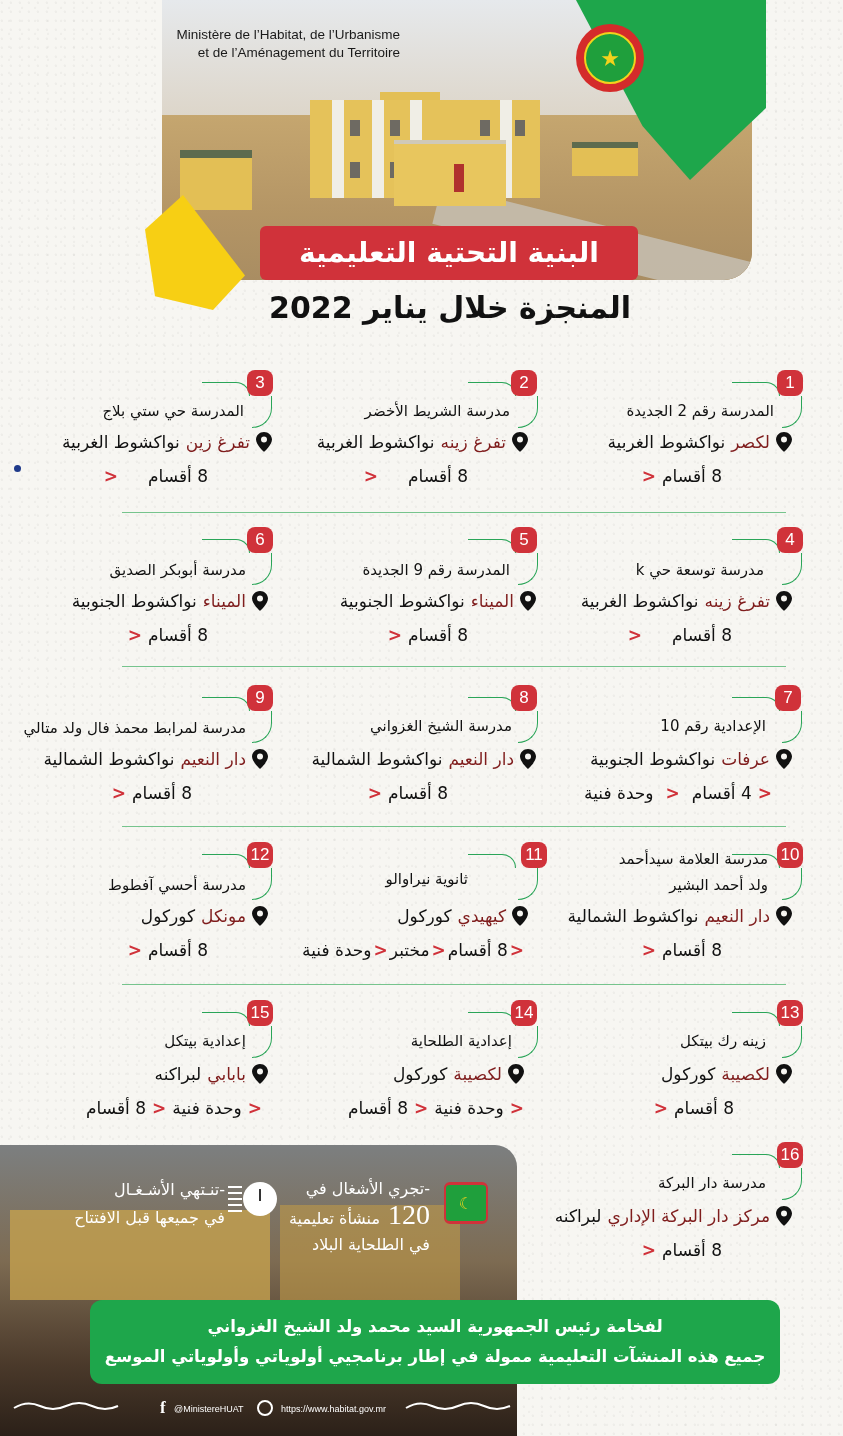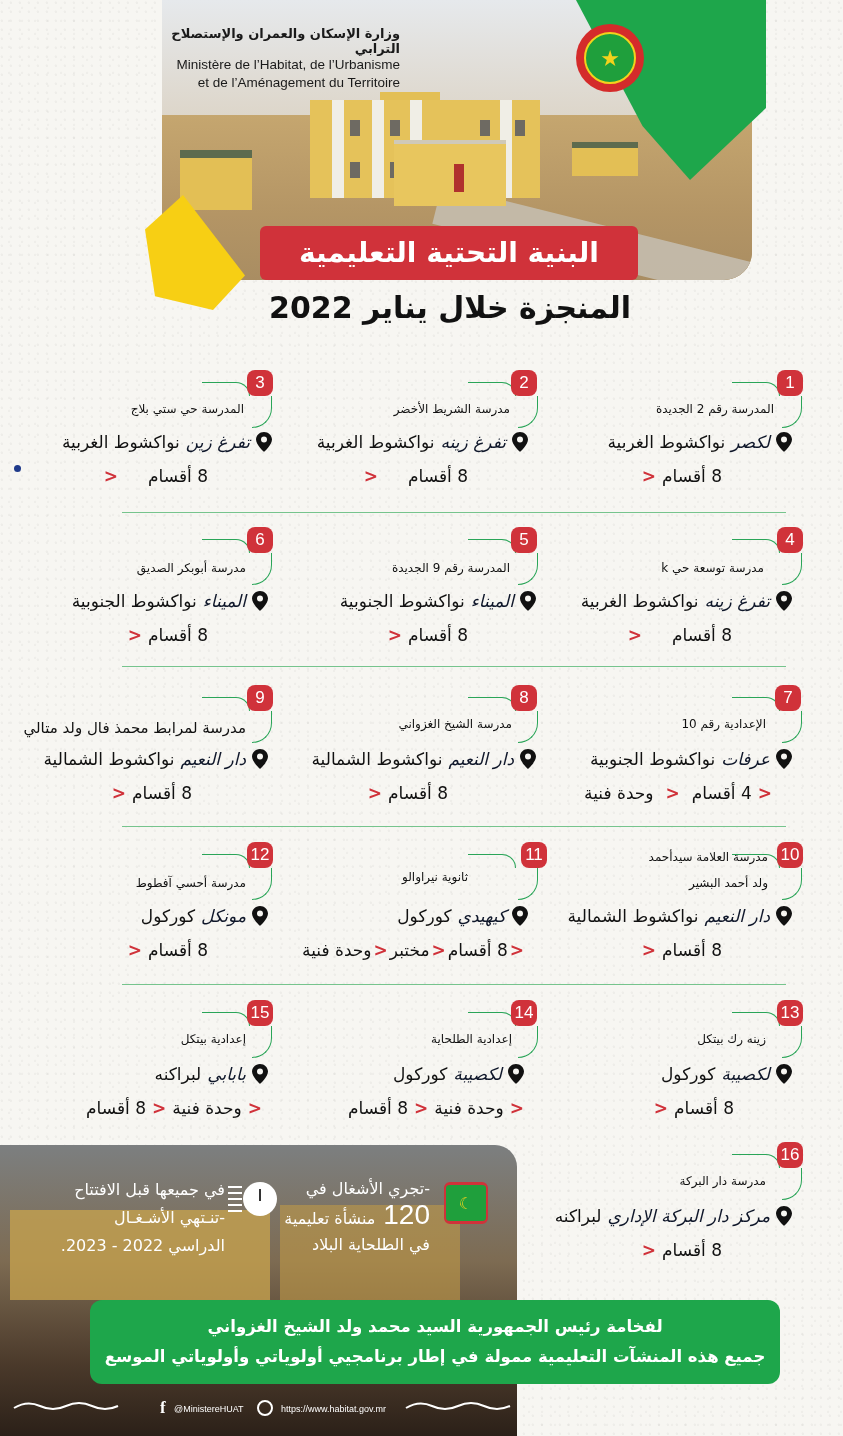--- a/index.html
+++ b/index.html
@@ -78,24 +78,24 @@
     font-size:17px; text-align:center; line-height:26px;
   }
   .hook {
     position:absolute; border:1.5px solid #2aa558; border-left:none; border-bottom:none;
     border-radius: 0 30px 0 0;
   }
   .hook2 {
     position:absolute; border:1.5px solid #2aa558; border-left:none; border-top:none;
     border-radius: 0 0 20px 0;
   }
-  .name { font-size:12px; color:#111; white-space:nowrap; }
+  .name { font-size:15px; color:#111; white-space:nowrap; }
   .loc { font-size:17px; white-space:nowrap; display:flex; align-items:center; gap:6px; direction:rtl; }
   .loc .pin { width:16px; height:20px; }
-  .loc .green { color:#0f172a;font-style:italic; }
+  .loc .green { color:#7f1d1d; }
   .loc .black { color:#111; }
   .tags { font-size:17px; white-space:nowrap; direction:rtl; display:flex; gap:6px; align-items:center; }
   .chev { color:#d0323a; font-weight:bold; font-size:17px; }
 
   .divider { position:absolute; left:122px; width:664px; height:1px; background:#76c48d; }
 
   
   .bottom-photo {
     position:absolute; left:0; top:1145px; width:517px; height:291px;
     border-radius: 0 22px 0 0; overflow:hidden;
@@ -156,21 +156,20 @@
     <div class="win" style="left:205px;top:20px"></div>
       <div class="win" style="left:170px;top:20px"></div>
   </div>
   <div class="bld-front">
       <div class="door"></div>
     </div>
   <div class="hut2"></div>
 </div>
 
 <div class="ministry">
-  <div class="ar">وزارة الإسكان والعمران والإستصلاح الترابي</div>
   <div class="fr">Ministère de l’Habitat, de l’Urbanisme</div>
   <div class="fr">et de l’Aménagement du Territoire</div>
 </div>
 
 <div class="green-shape"></div>
 <div class="emblem">
     <div class="inner">★</div>
   </div>
 <div class="yellow-shape"></div>
 
@@ -485,33 +484,32 @@
 
 <div class="bottom-photo">
   <div class="b1"></div>
     <div class="b2"></div>
 </div>
 
 <div class="flag">☾</div>
 <div class="stat" style="left:270px;top:1176px;width:160px">
   <div>-تجري الأشغال في</div>
   <div style="display:flex;gap:8px;justify-content:flex-start;direction:rtl;align-items:baseline">
-    <span style="font-size:28px;font-family:Liberation Sans, sans-serif">120</span>
+    <span style="font-size:28px;font-family:Liberation Serif, serif">120</span>
     <span>منشأة تعليمية</span>
   </div>
   <div>في الطلحاية البلاد</div>
 </div>
 
 <div class="speedlines"></div>
 <div class="clock"></div>
 
 <div class="stat" style="left:40px;top:1176px;width:185px;line-height:28px">
+  <div>-تنـتهي الأشـغـال</div>
   <div>في جميعها قبل الافتتاح</div>
-  <div>-تنـتهي الأشـغـال</div>
-  <div>الدراسي 2022 - 2023.</div>
 </div>
 
 <div class="green-banner">
   <div>لفخامة رئيس الجمهورية السيد محمد ولد الشيخ الغزواني</div>
   <div>جميع هذه المنشآت التعليمية ممولة في إطار برنامجيي أولوياتي وأولوياتي الموسع</div>
 </div>
 
 <div class="footer">
   <svg class="wave" style="left:12px" viewBox="0 0 108 12">
       <path d="M2 8 Q15 0 28 6 T54 6 T80 6 T106 6" stroke="#fff" stroke-width="2" fill="none"></path>

